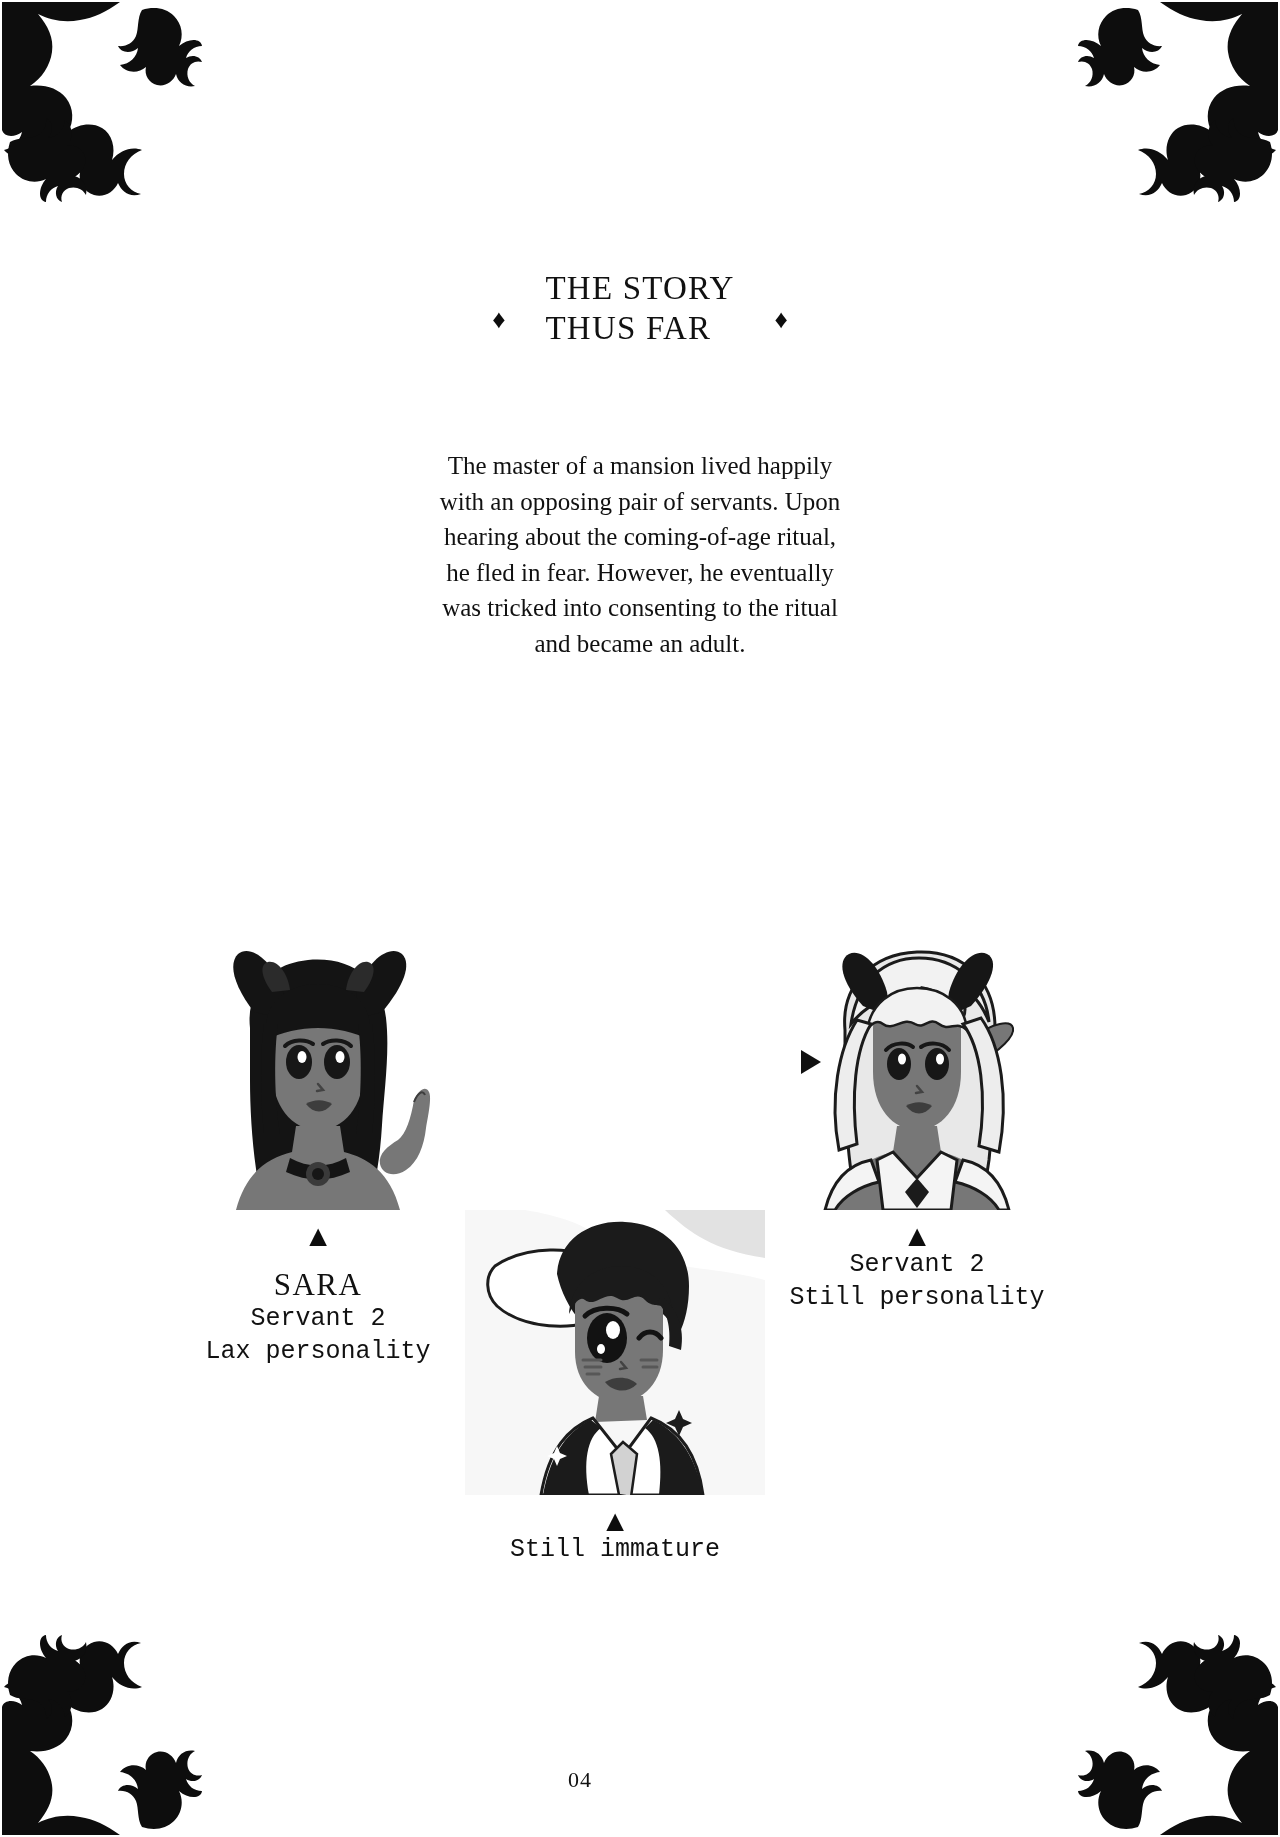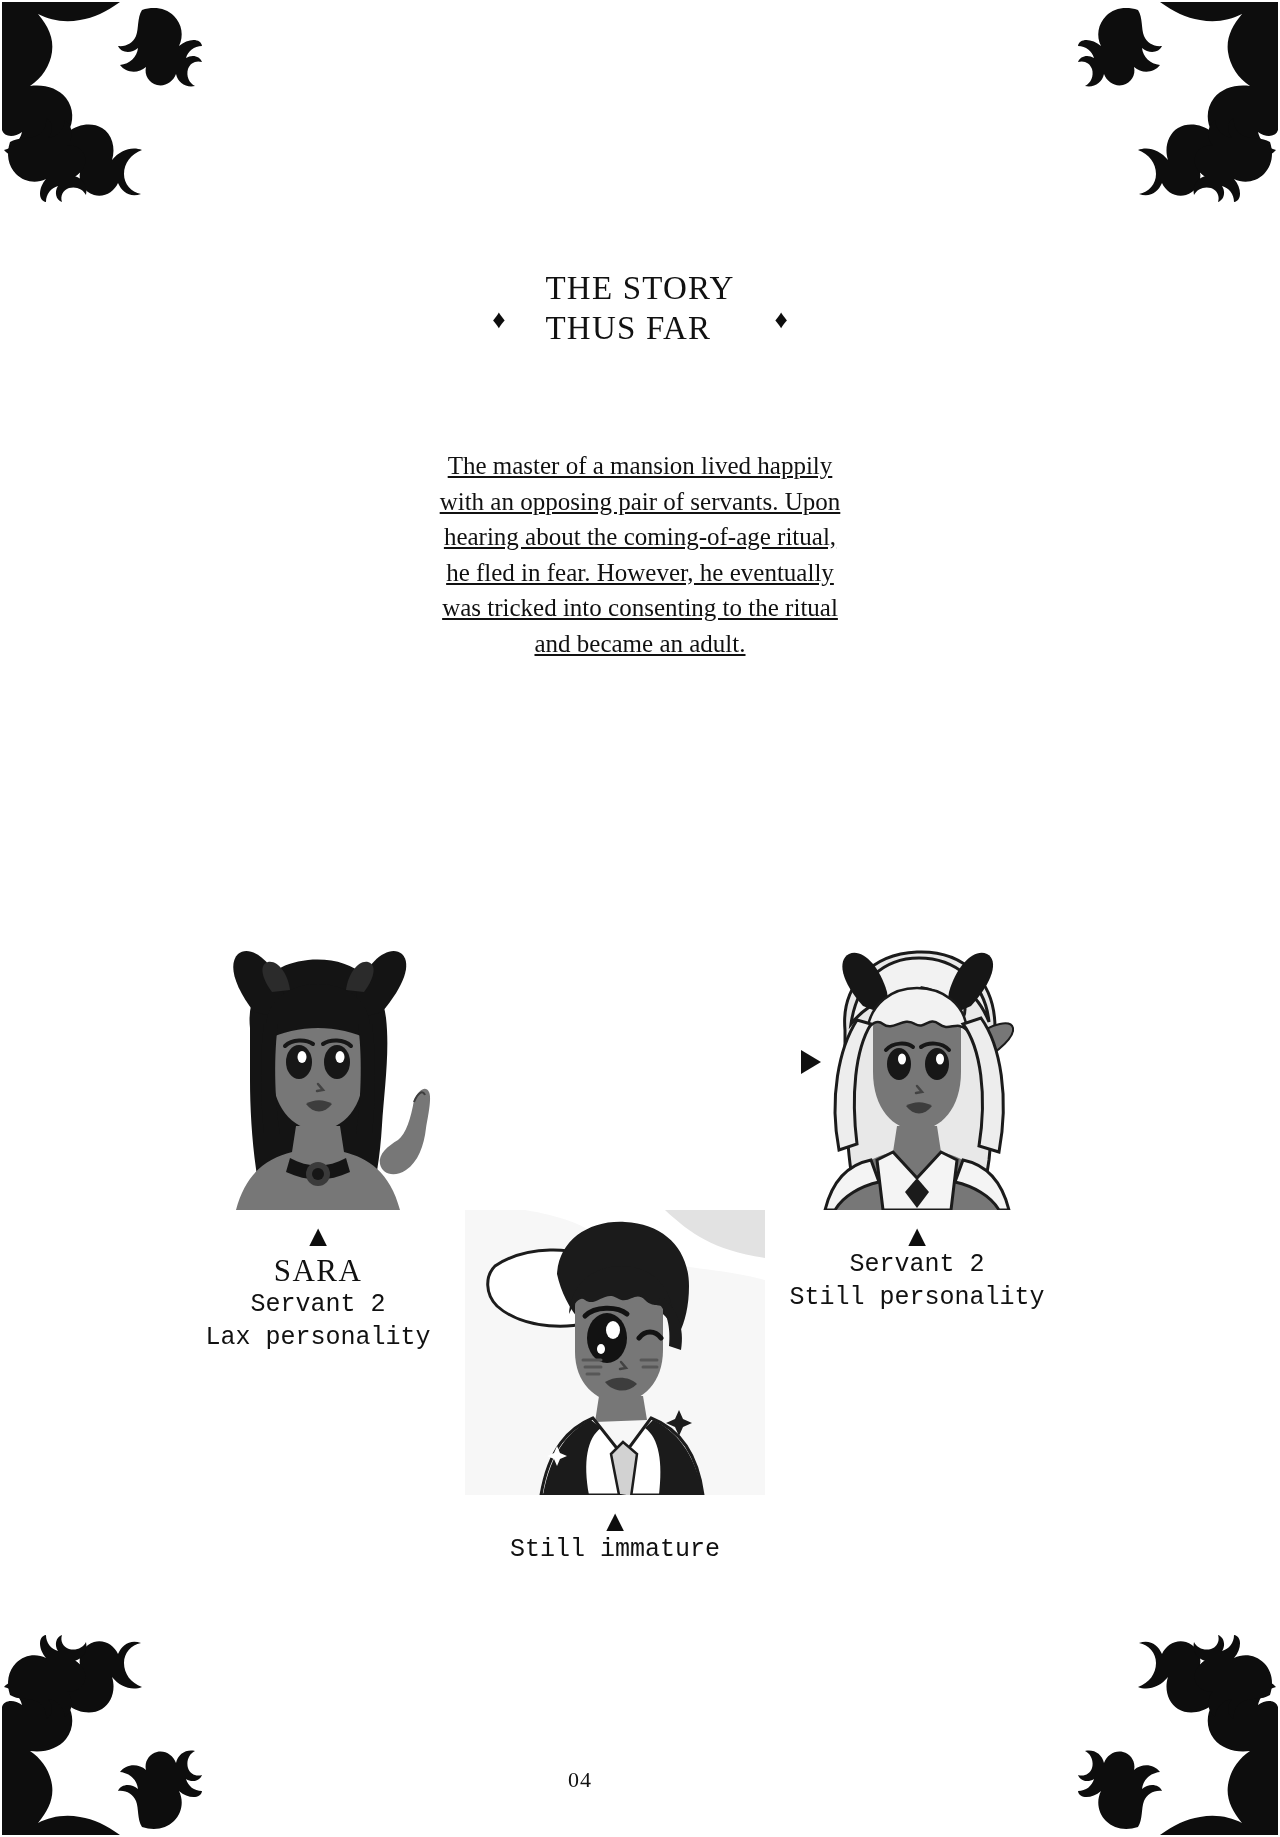--- a/index.html
+++ b/index.html
@@ -59,21 +59,20 @@
   .synopsis {
     position: absolute;
     top: 448px;
     left: 50%;
     transform: translateX(-50%);
     width: 420px;
     text-align: center;
     font-size: 25px;
     line-height: 1.42;
     white-space: pre-line;
-    text-decoration: underline;
   }
 
   
   .char {
     position: absolute;
   }
   .char-img {
     position: relative;
     overflow: hidden;
     background: #ffffff;
@@ -84,21 +83,21 @@
     margin-top: 12px;
   }
   .marker {
     font-size: 30px;
     line-height: 0.9;
     color: #0d0d0d;
   }
   .char-name {
     font-size: 31px;
     letter-spacing: 1.5px;
-    margin-top: 4px;
+    margin-top: 18px;
   }
   .char-role, .char-trait {
     font-size: 25px;
     line-height: 1.3;
     font-family: Liberation Mono, monospace;
   }
 
   
   .char-sara   { top: 920px; left: 168px;  width: 300px; }
   .char-aru    { top: 920px; left: 767px;  width: 300px; }

